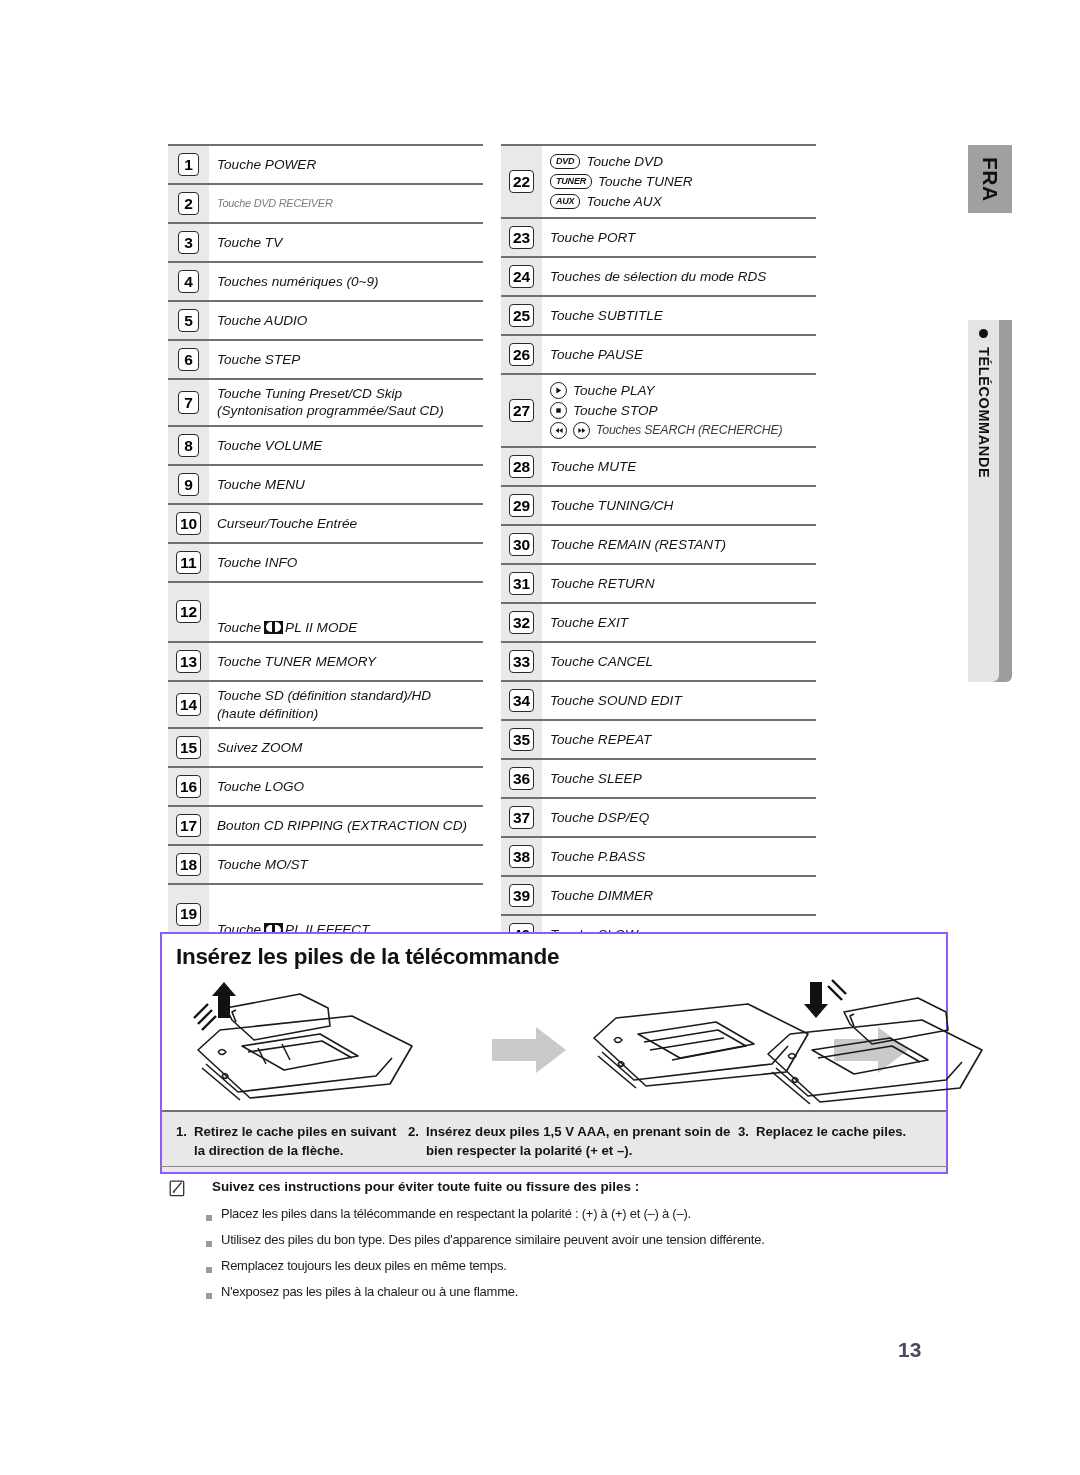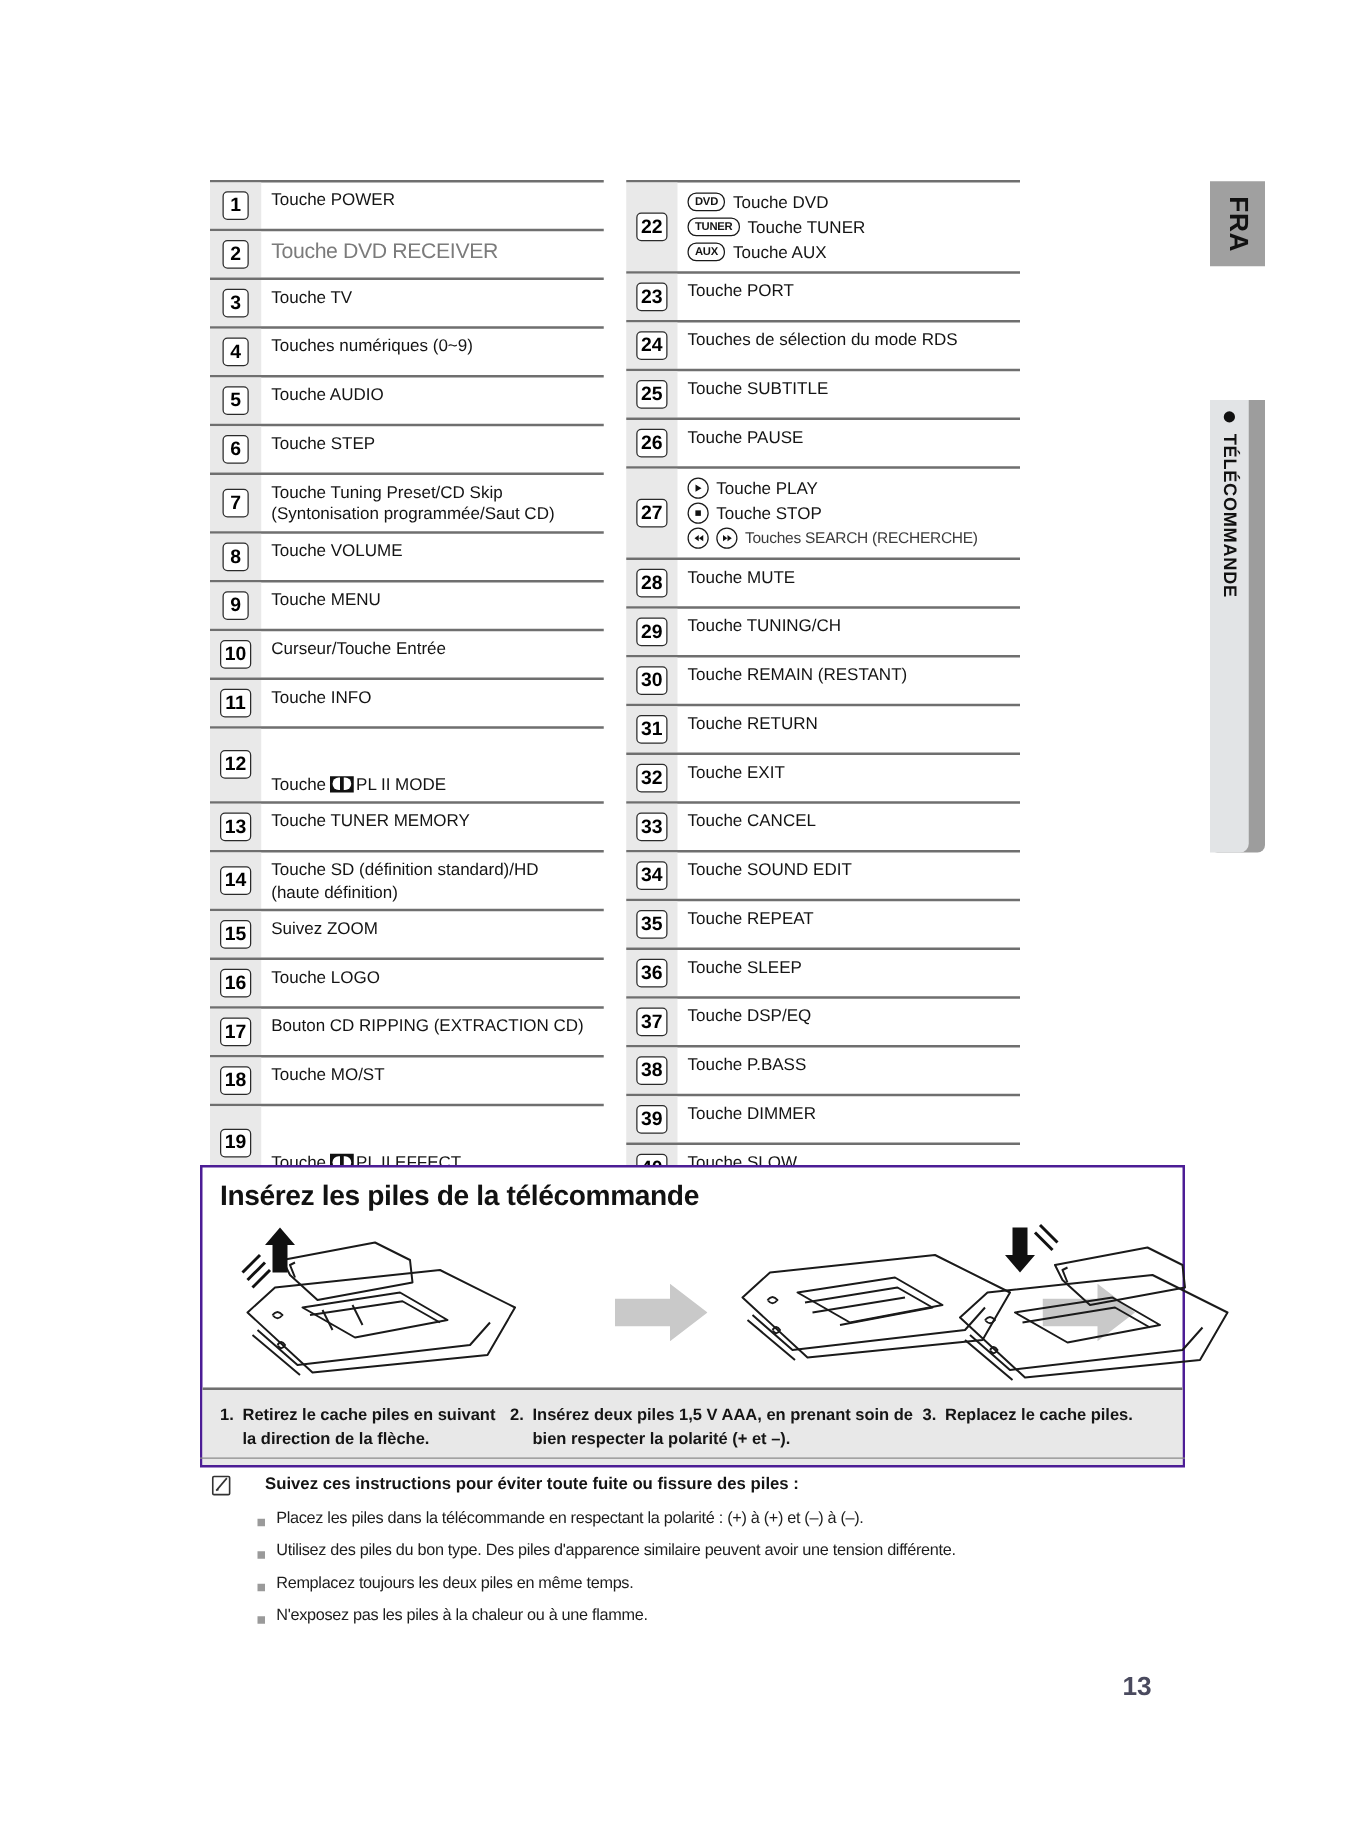--- a/index.html
+++ b/index.html
@@ -119,29 +119,30 @@
     font-size: 15.5px;
     font-weight: bold;
     line-height: 1;
     color: #000;
     font-stretch: condensed;
   }
   .label-cell {
     flex: 1;
     display: flex;
     flex-direction: column;
-    justify-content: flex-start;
+    justify-content: center;
     padding: 5px 2px 5px 8px;
     font-size: 13.6px;
     line-height: 1.28;
     color: #141414;
+    font-style: italic;
   }
   .label-cell.dim {
     color: #7b7b7b;
-    font-size: 17px;
+    font-size: 11px;
     letter-spacing: -0.3px;
   }
   .label-cell .sub {
     display: block;
   }
 
   
   .ln {
     display: flex;
     align-items: center;
@@ -202,21 +203,21 @@
   .dolby::before { left: 1.8px;  border-radius: 5px 0 0 5px; }
   .dolby::after  { right: 1.8px; border-radius: 0 5px 5px 0; }
   .inline-row { display: inline-flex; align-items: center; margin-top: 31px; }
 
   
   .battery-box {
     position: absolute;
     left: 160px;
     top: 932px;
     width: 788px;
-    border: 2px solid #4c1d95;
+    border: 2px solid #8b5cf6;
     box-sizing: border-box;
     background: #fff;
   }
   .battery-title {
     font-size: 22.5px;
     font-weight: bold;
     color: #121212;
     padding: 10px 0 2px 14px;
     letter-spacing: -0.3px;
   }

